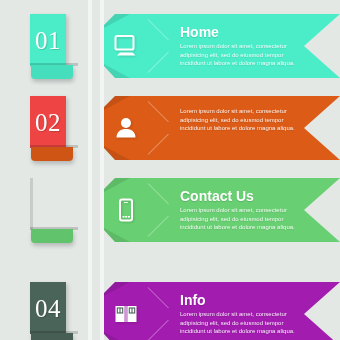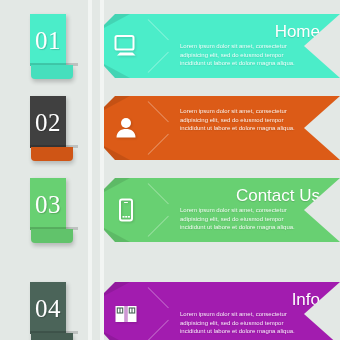--- a/index.html
+++ b/index.html
@@ -206,26 +206,25 @@
 
   
   .txt {
     position: absolute;
     left: 76px;
     top: 11px;
     width: 140px;
   }
   .txt .title {
     color: #ffffff;
-    font-size: 17px;
+    font-size: 14px;
     line-height: 14px;
     margin: 0 0 3px 0;
-    font-weight: normal;
+    font-weight: bold;
     text-shadow: 0 1px 1px rgba(0,0,0,0.15);
-    text-align: right;
   }
   .txt .body {
     color: rgba(255,255,255,0.92);
     font-size: 6px;
     line-height: 8.6px;
     margin: 0;
     text-shadow: 0 1px 1px rgba(0,0,0,0.10);
   }
   .txt .body span { display: block; }
 </style>
@@ -273,21 +272,21 @@
             <span>incididunt ut labore et dolore magna aliqua.</span>
           </div>
         </div>
       </div>
       <div class="ribbon-tail" style="background: rgb(227, 232, 229);"></div>
     </div>
   </div>
 
   <div class="banner b2">
     <div class="num-spine"></div>
-    <div class="num-tab" style="background: #404040;">
+    <div class="num-tab" style="background: #ef4444;">
       <div class="num">02</div>
     </div>
     <div class="num-seam"></div>
     <div class="num-flap" style="background: rgb(220, 91, 23);"></div>
 
     <div class="ribbon">
       <div class="ribbon-body" style="background: rgb(220, 91, 23);">
         <div class="ribbon-fold-top"></div>
         <div class="ribbon-fold-bottom"></div>
 
@@ -310,23 +309,20 @@
             <span>incididunt ut labore et dolore magna aliqua.</span>
           </div>
         </div>
       </div>
       <div class="ribbon-tail" style="background: rgb(227, 232, 229);"></div>
     </div>
   </div>
 
   <div class="banner b3">
     <div class="num-spine"></div>
-    <div class="num-tab" style="background: rgb(104, 208, 114);">
-      <div class="num">03</div>
-    </div>
     <div class="num-seam"></div>
     <div class="num-flap" style="background: rgb(104, 208, 114);"></div>
 
     <div class="ribbon">
       <div class="ribbon-body" style="background: rgb(104, 208, 114);">
         <div class="ribbon-fold-top"></div>
         <div class="ribbon-fold-bottom"></div>
 
         <div class="icon-wrap">
           <svg width="26" height="26" viewBox="0 0 26 26">

